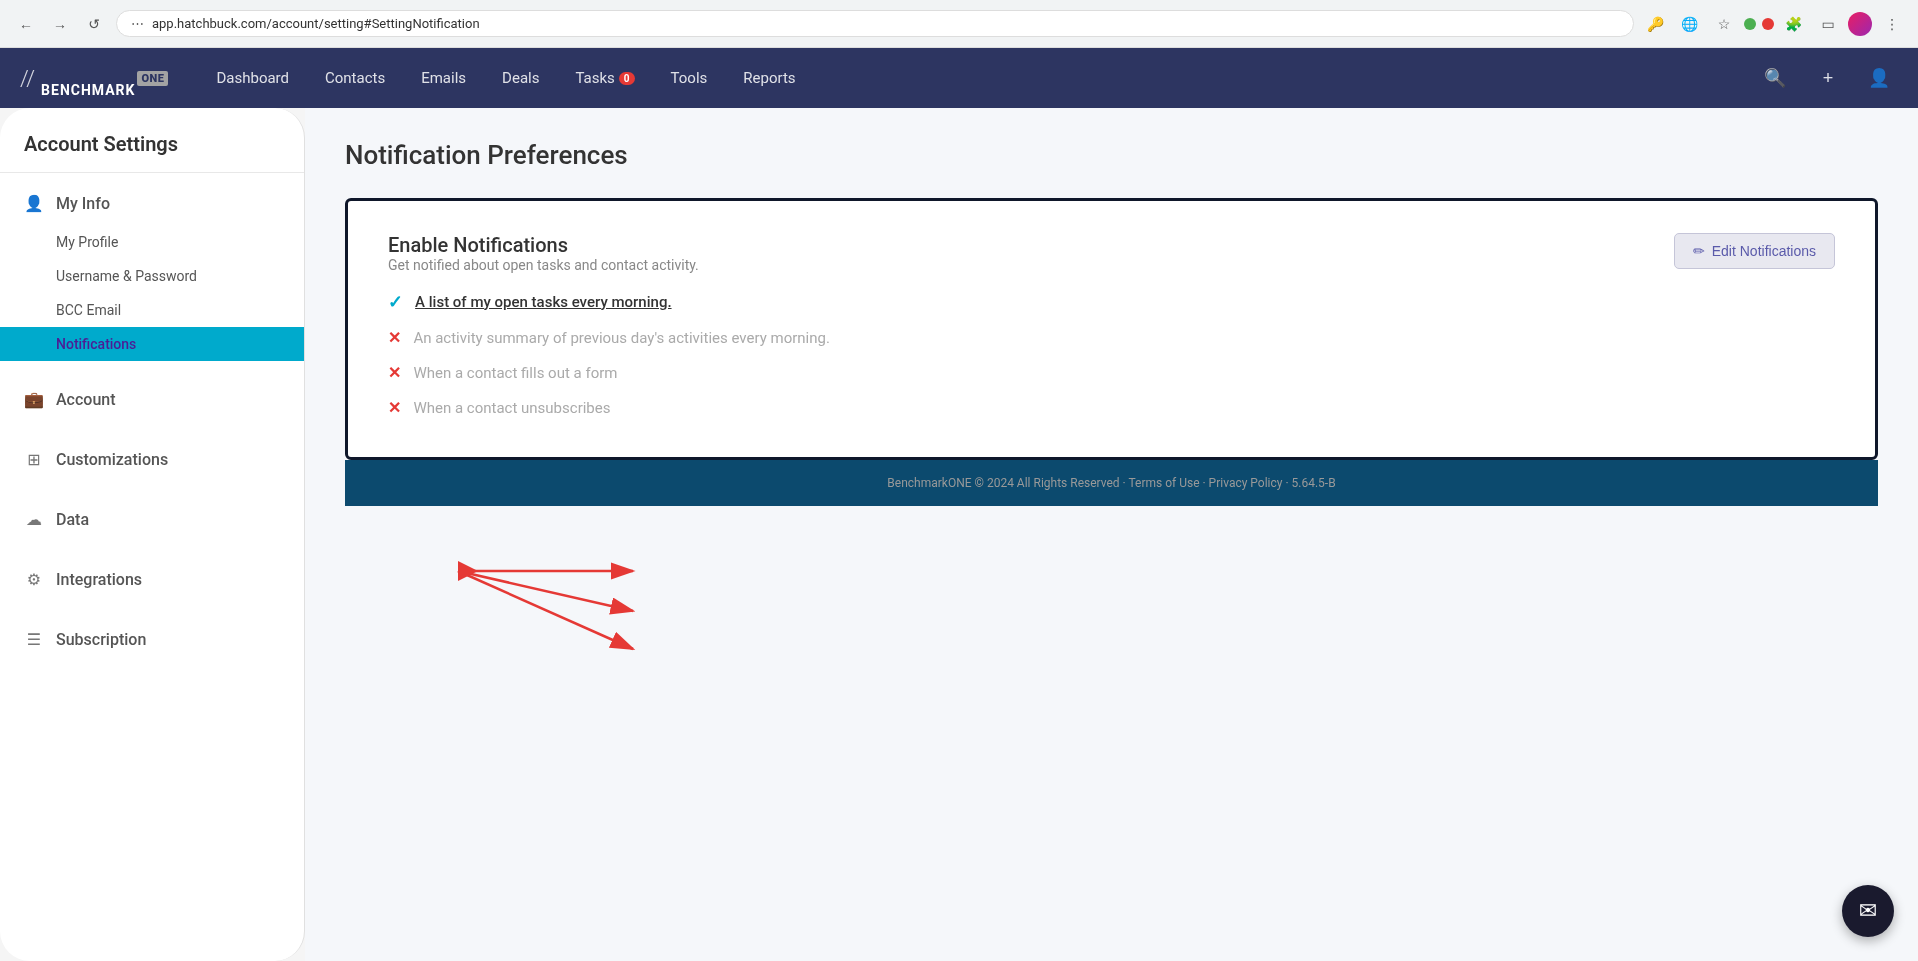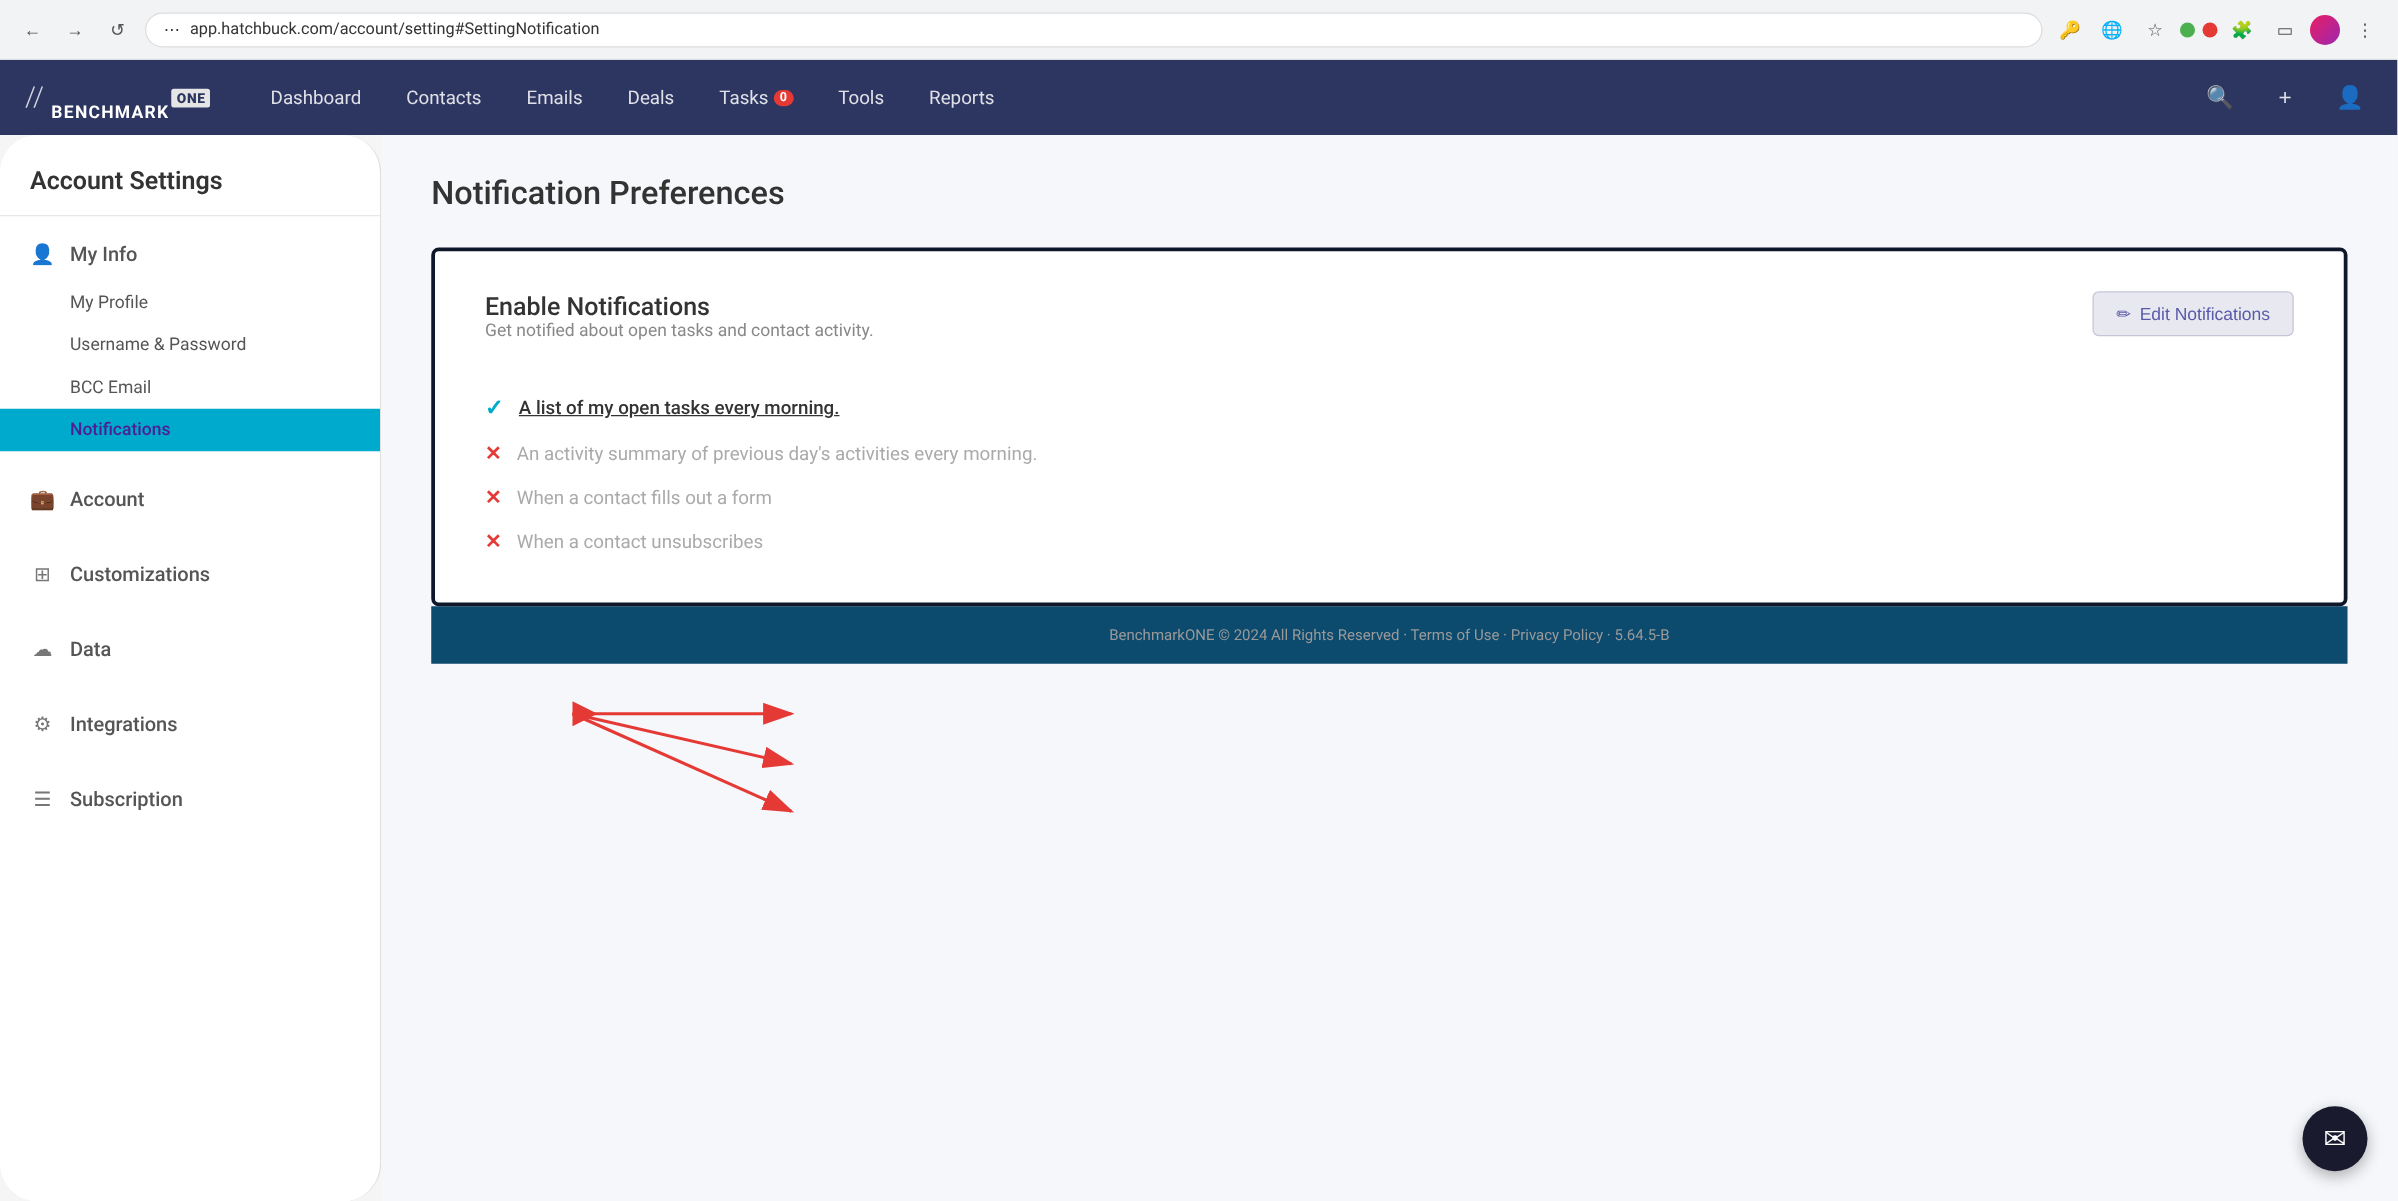--- a/index.html
+++ b/index.html
@@ -76,21 +76,21 @@
       font-size: 20px;
       font-weight: 900;
       margin-right: 6px;
       display: flex;
       align-items: center;
       gap: 2px;
     }
     .logo-slash { color: white; font-size: 22px; font-weight: 300; opacity: 0.8; }
     .logo-text { color: white; font-size: 14px; font-weight: 700; letter-spacing: 1px; margin-top: 24px; }
     .logo-one-box {
-      background: #e5e5e5;
+      background: #a3a3a3;
       color: #2d3561;
       font-size: 11px;
       font-weight: 900;
       padding: 1px 4px;
       border-radius: 2px;
       margin-left: 2px;
       letter-spacing: 0.5px;
     }
     .nav-items { display: flex; align-items: center; gap: 0; flex: 1; }
     .nav-item {
@@ -224,21 +224,20 @@
       margin-bottom: 10px;
     }
     .card-title {
       font-size: 20px;
       font-weight: 500;
       color: #333;
     }
     .card-subtitle {
       font-size: 14px;
       color: #888;
-      margin-bottom: 24px;
     }
     .edit-btn {
       background: #e8e8f0;
       border: 1px solid #c5c5d8;
       border-radius: 5px;
       padding: 9px 18px;
       font-size: 14px;
       color: #5a5aaa;
       cursor: pointer;
       display: flex;

